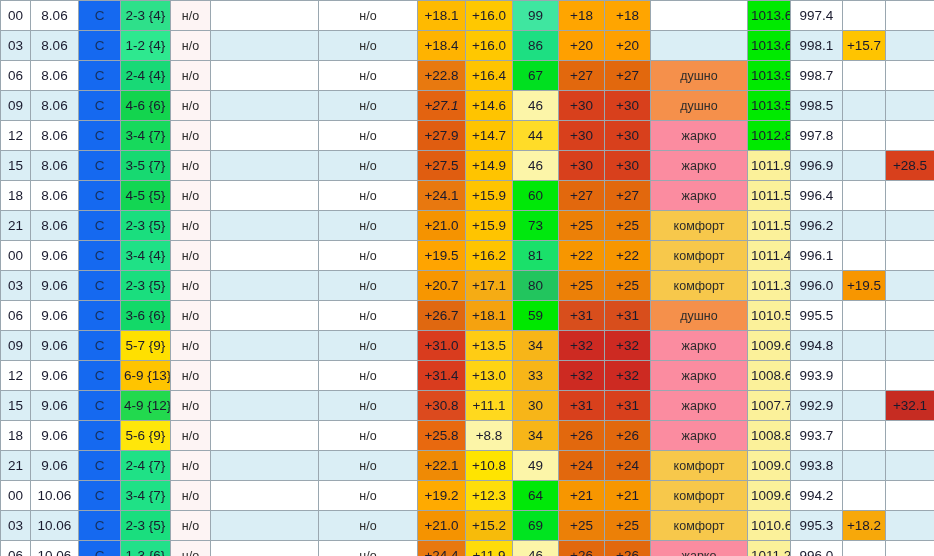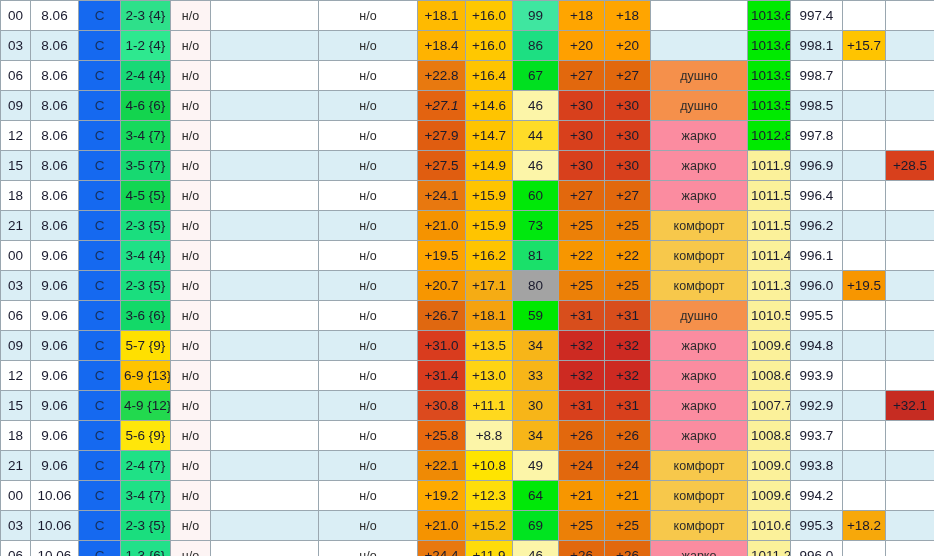--- a/index.html
+++ b/index.html
@@ -252,21 +252,21 @@
       <tr class="odd">
         <td class="cell hour">03</td>
         <td class="cell date">9.06</td>
         <td class="cell wdir" style="background: rgb(21, 105, 240);">С</td>
         <td class="cell wspd" style="background: rgb(26, 222, 126);">2-3 {5}</td>
         <td class="cell no" style="background: rgb(253, 244, 244);">н/о</td>
         <td class="cell blank"></td>
         <td class="cell no">н/о</td>
         <td class="cell temp" style="background: rgb(247, 150, 0);">+20.7</td>
         <td class="cell dew" style="background: rgb(245, 172, 20);">+17.1</td>
-        <td class="cell hum" style="background: #a3a3a3;">80</td>
+        <td class="cell hum" style="background: #22c55e;">80</td>
         <td class="cell fl" style="background: rgb(236, 128, 7);">+25</td>
         <td class="cell fl" style="background: rgb(236, 128, 7);">+25</td>
         <td class="cell comf" style="background: rgb(247, 200, 75);">комфорт</td>
         <td class="cell pmm" style="background: rgb(251, 241, 154);">1011.3</td>
         <td class="cell phpa">996.0</td>
         <td class="cell xtemp" style="background: rgb(247, 150, 0);">+19.5</td>
         <td class="cell xtemp"></td>
       </tr>
       <tr class="even">
         <td class="cell hour">06</td>

